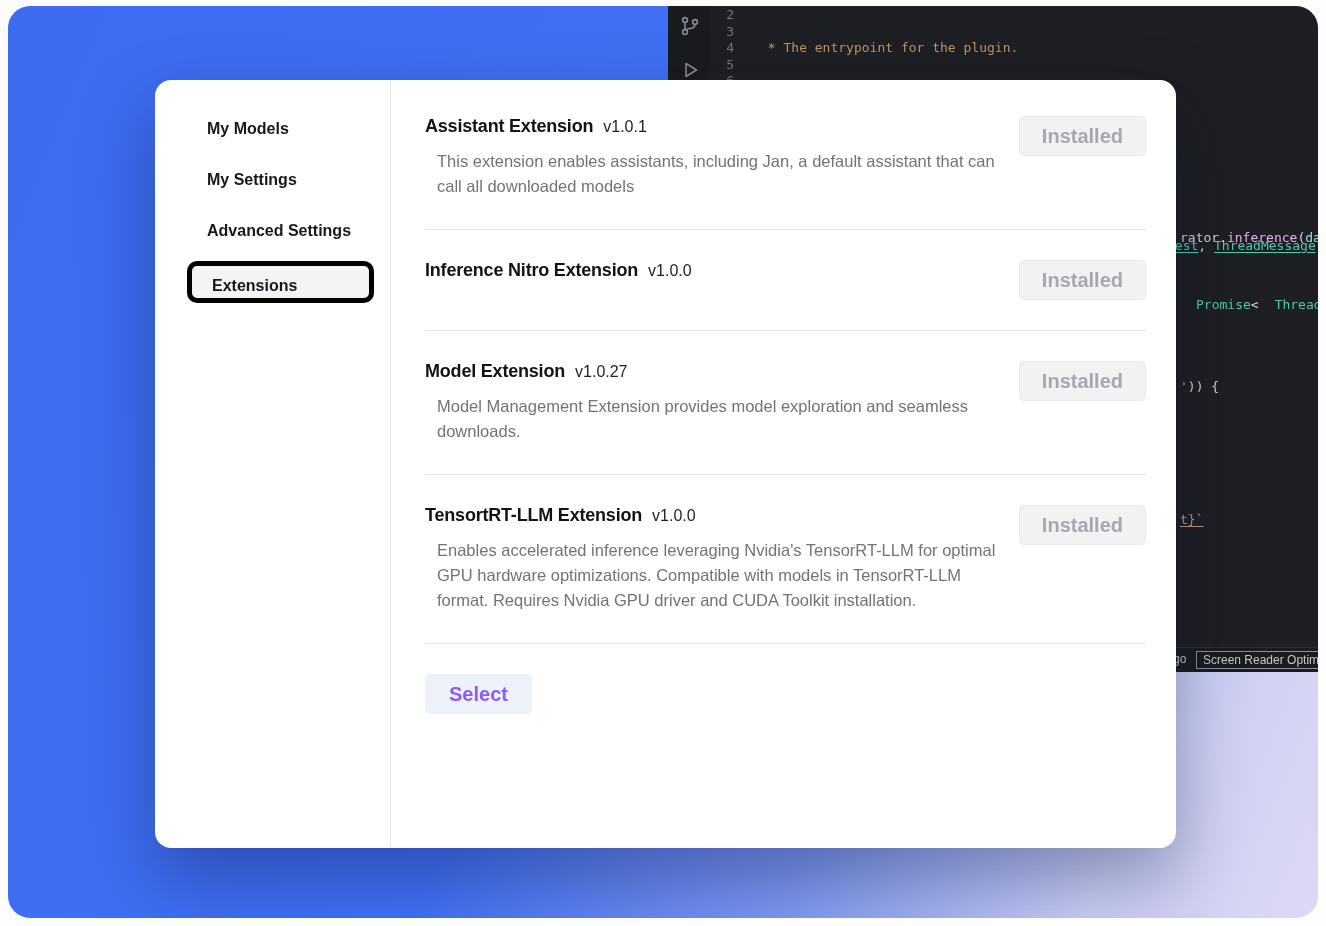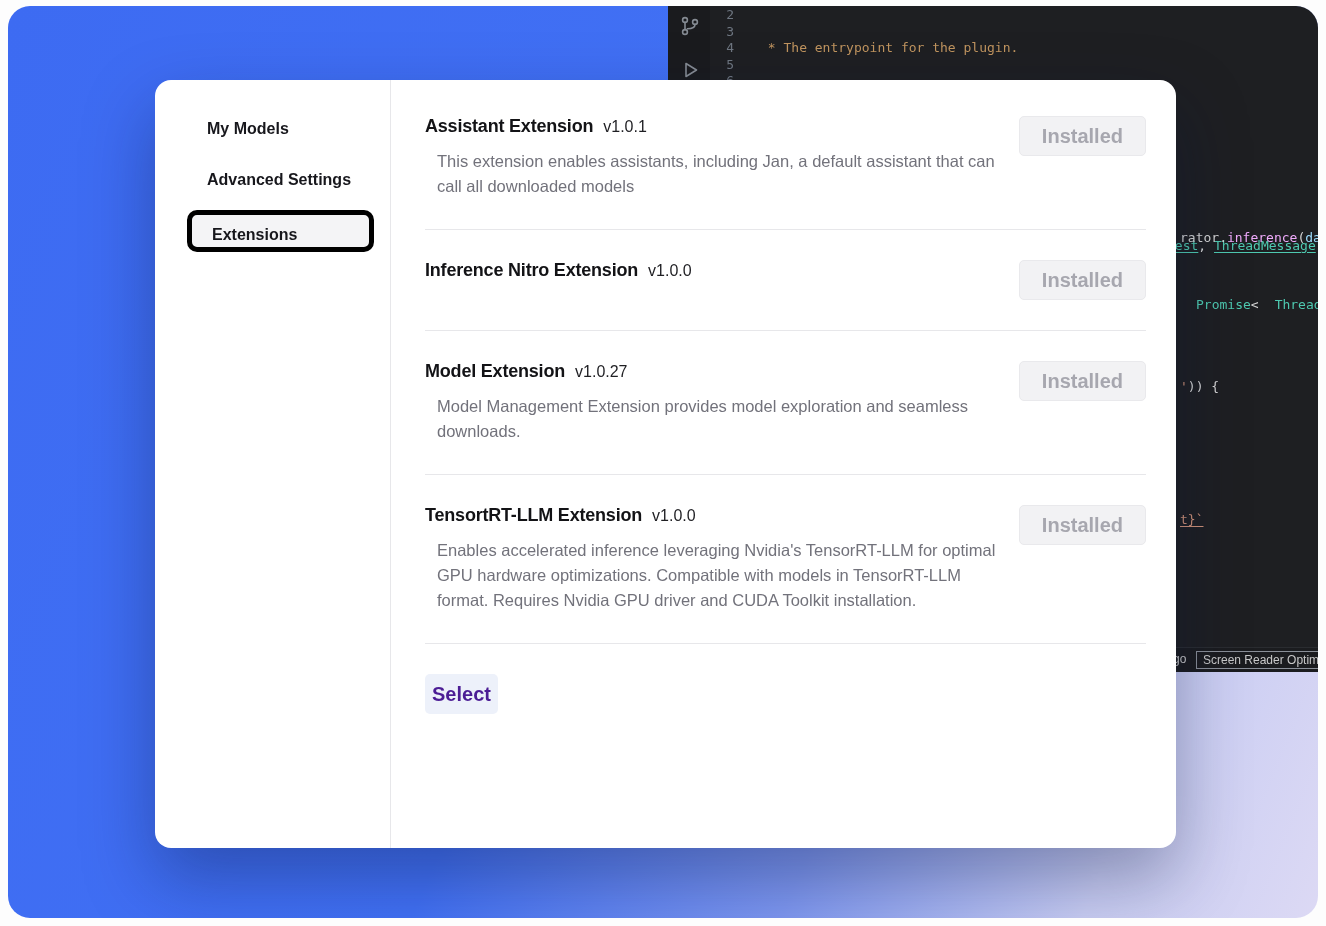--- a/index.html
+++ b/index.html
@@ -51,21 +51,21 @@
   .section.first{padding-top:24px;}
   .section.last{border-bottom:none;}
   .sec-text{max-width:584px;}
   .sec-title-row{display:flex;align-items:baseline;gap:10px;}
   .sec-title{font-size:18px;font-weight:700;color:#131316;letter-spacing:-0.2px;}
   .sec-version{font-size:16px;color:#1f1f23;}
   .sec-desc{margin:12px 0 0 12px;font-size:16.5px;line-height:25px;color:#72727b;}
   .link{color:#4171f5;text-decoration:none;cursor:pointer;}
   .btn{font-family:inherit;font-size:20px;font-weight:600;border-radius:5px;height:40px;padding:0 22px;cursor:pointer;flex:none;}
   .btn.installed{background:#f2f2f4;color:#a7a7af;border:1px solid #e9e9ec;}
-  .btn.select{background:#edf1fa;color:#4c1d95;border:none;padding:0 7px;}
+  .btn.select{background:#edf1fa;color:#8b5cf6;border:none;padding:0 24px;}
 </style>
 </head>
 <body>
 
 <div class="canvas">
   <div class="wallpaper">
 
     <div class="editor">
       <div class="activity-bar">
         <div class="ab-icon first">
@@ -107,20 +107,21 @@
 
       <div class="statusbar">
         <span class="status-text">go</span>
         <span class="status-badge">Screen Reader Optimized</span>
       </div>
     </div>
 
     <div class="modal">
       <aside class="sidebar">
         <div class="nav-item">My Models</div>
+        <div class="nav-item">My Settings</div>
         <div class="nav-item">Advanced Settings</div>
         <div class="nav-item active">Extensions</div>
       </aside>
 
       <main class="content">
 
         <section class="section first">
           <div class="sec-text">
             <div class="sec-title-row">
               <span class="sec-title">Assistant Extension</span>

